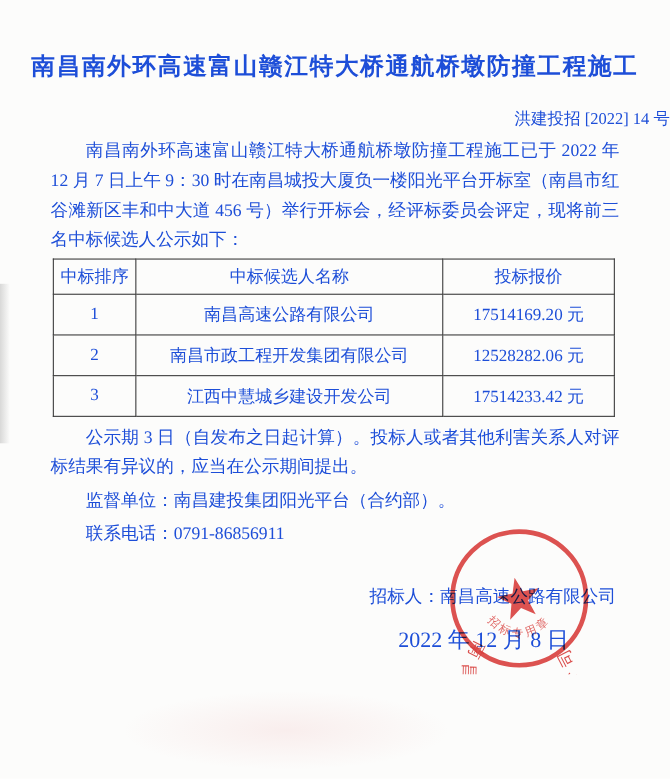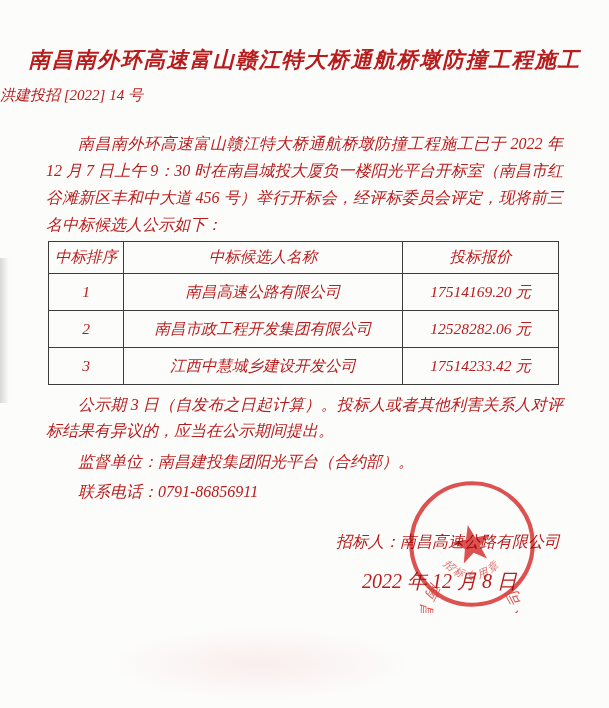--- a/index.html
+++ b/index.html
@@ -1,48 +1,47 @@
 <!DOCTYPE html>
 <html><head>
 <meta charset="utf-8">
 <style>
   html,body { margin:0; padding:0; }
   .page {
     position:relative;
     width:609px; height:708px;
     background:#fcfcfb;
     font-family:"Liberation Serif","DejaVu Serif",serif;
-    color:#b91c1c;
+    color:#1d4ed8;
     overflow:hidden;
     box-sizing:border-box;
-    font-style:italic;
   }
   .title {
     margin:0;
     padding-top:42px;
     text-align:center;
     font-size:21.5px;
     font-weight:700;
     line-height:36px;
     letter-spacing:1.5px;
   }
   .doc-number {
-    margin-top:6px;
-    text-align:left;
+    margin-top:20px;
+    text-align:right;
     font-size:15px;
     line-height:22px;
   }
   .para {
     margin:0 46px;
     font-size:16px;
     line-height:27px;
     text-align:justify;
   }
   .indent { text-indent:2em; }
-  .intro { margin-top:24px; }
+  .intro { margin-top:4px; }
   .bid-table {
     margin:3px 12px 0 48px;
     width:510px;
     border-collapse:collapse;
     table-layout:fixed;
   }
   .bid-table th, .bid-table td {
     border:1.4px solid #3c3c3c;
     text-align:center;
     vertical-align:middle;

